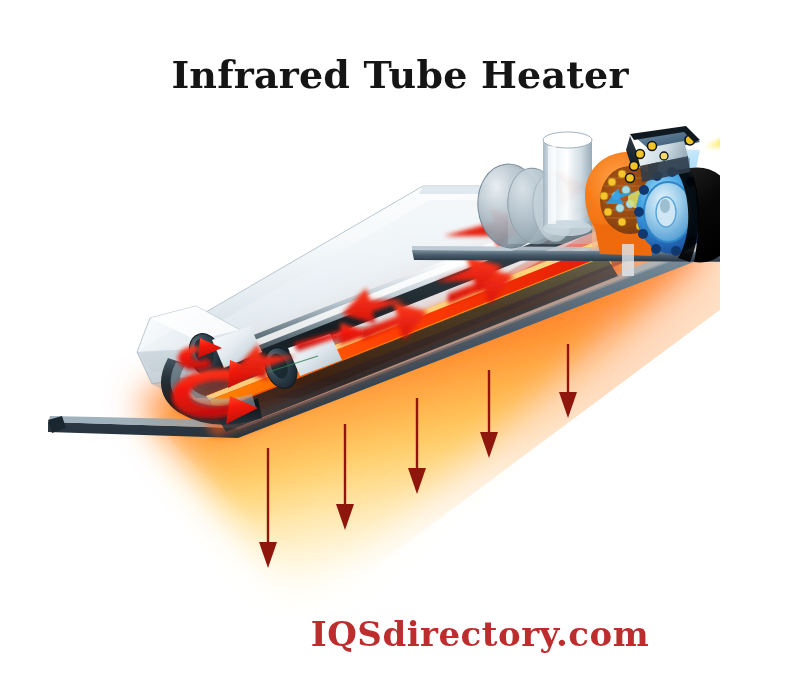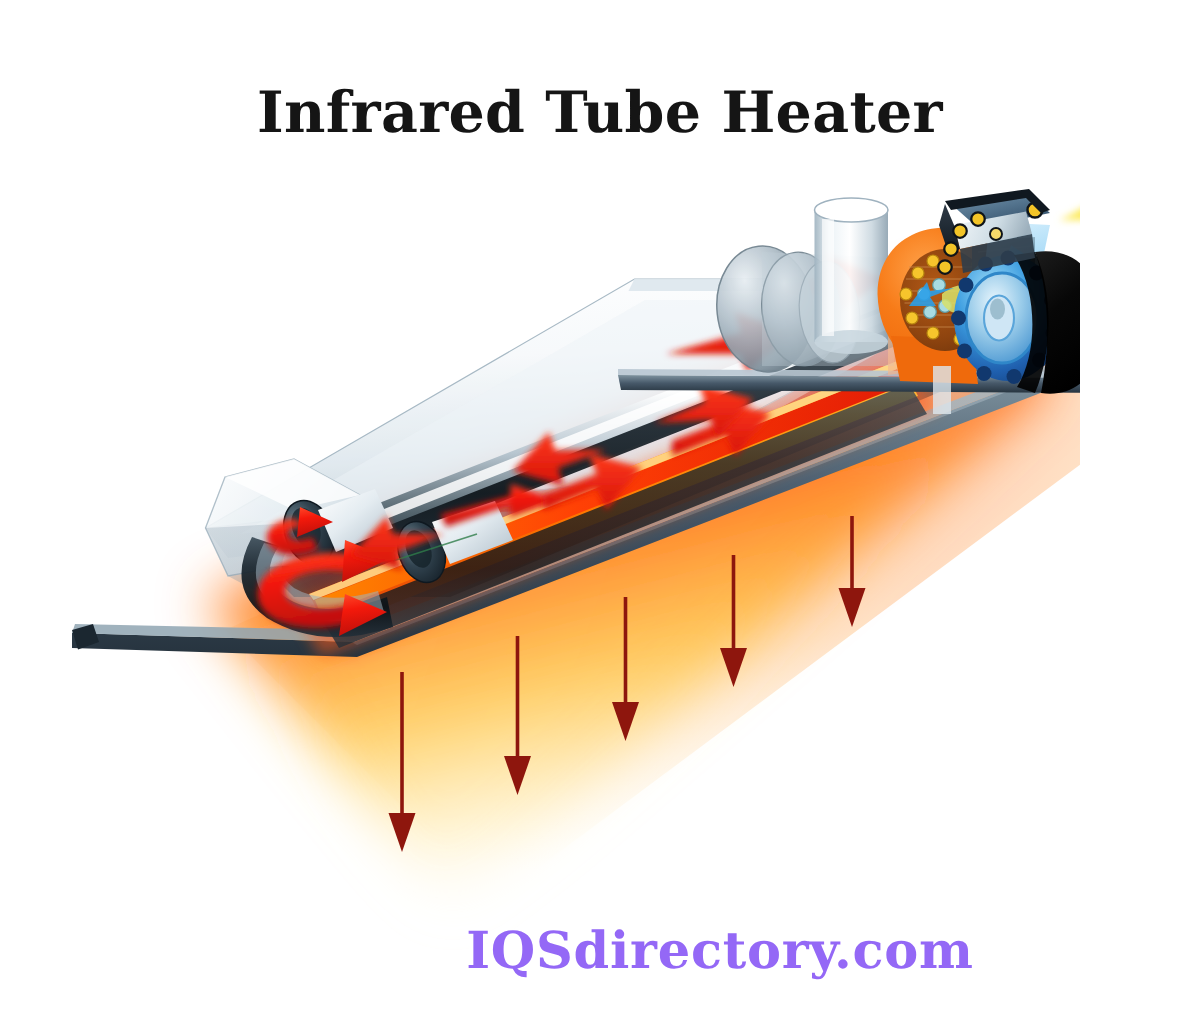--- a/index.html
+++ b/index.html
@@ -34,21 +34,21 @@
   #watermark {
     position: absolute;
     left: 0;
     top: 614px;
     width: 800px;
     text-align: center;
     padding-right: 0px;
     font-family: "DejaVu Serif", serif;
     font-size: 34px;
     font-weight: bold;
-    color: #8b5cf6;
+    color: #b91c1c;
     opacity: 0.92;
     letter-spacing: 0.5px;
     white-space: nowrap;
     text-indent: 160px;
   }
   #illustration {
     position: absolute;
     left: 0;
     top: 0;
     width: 800px;

